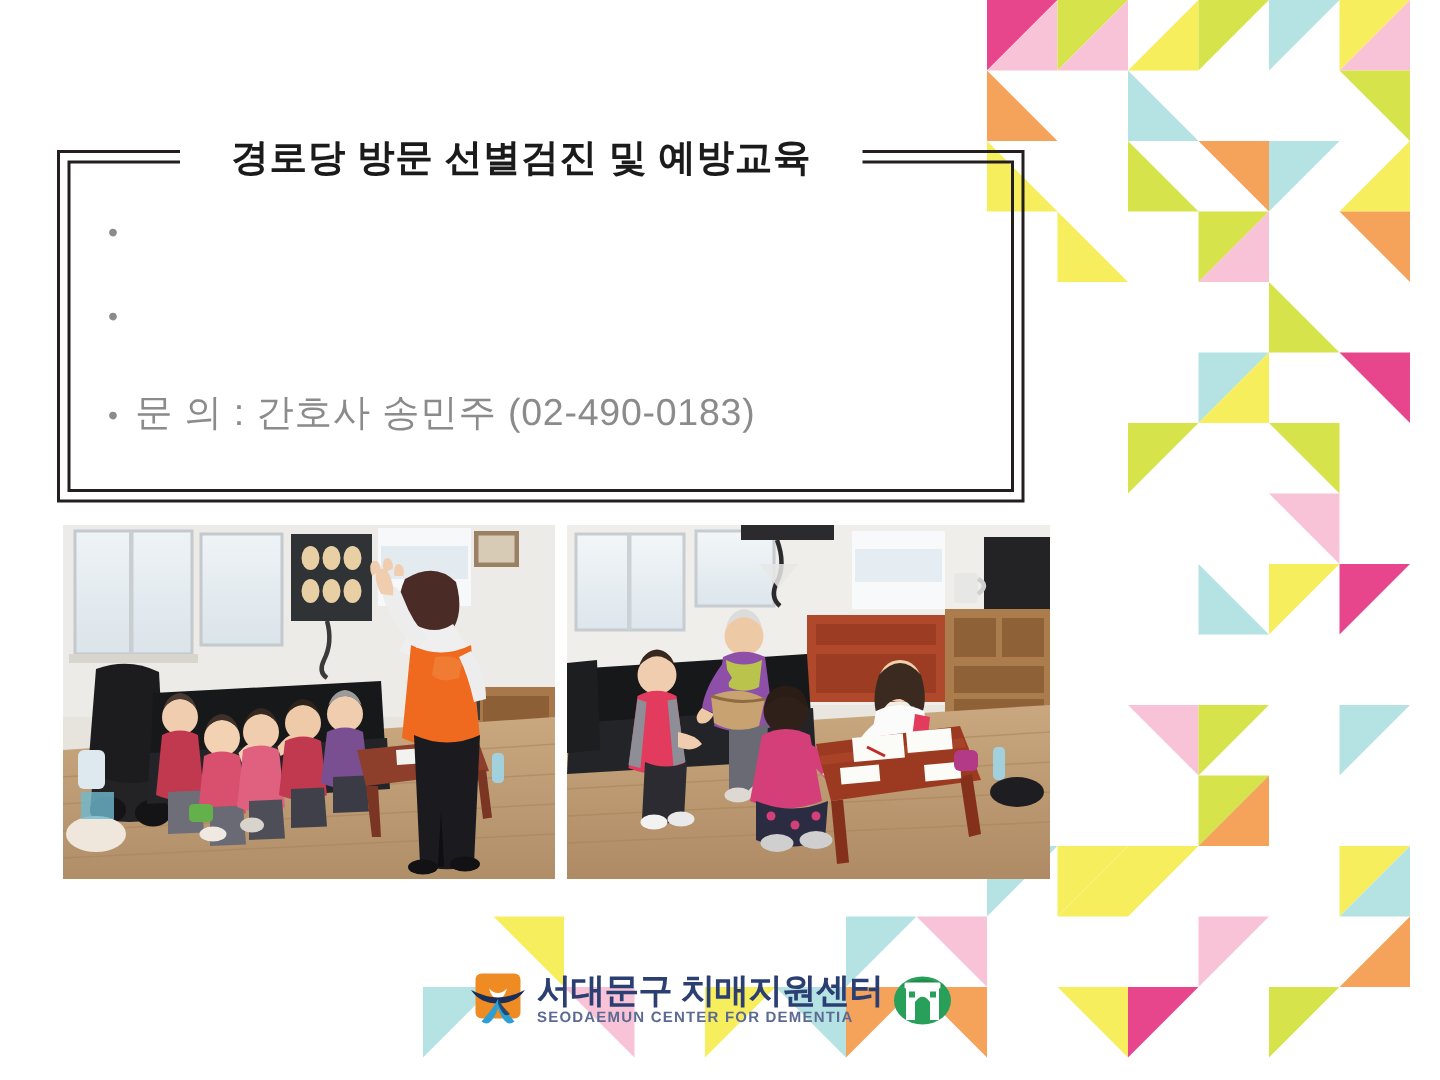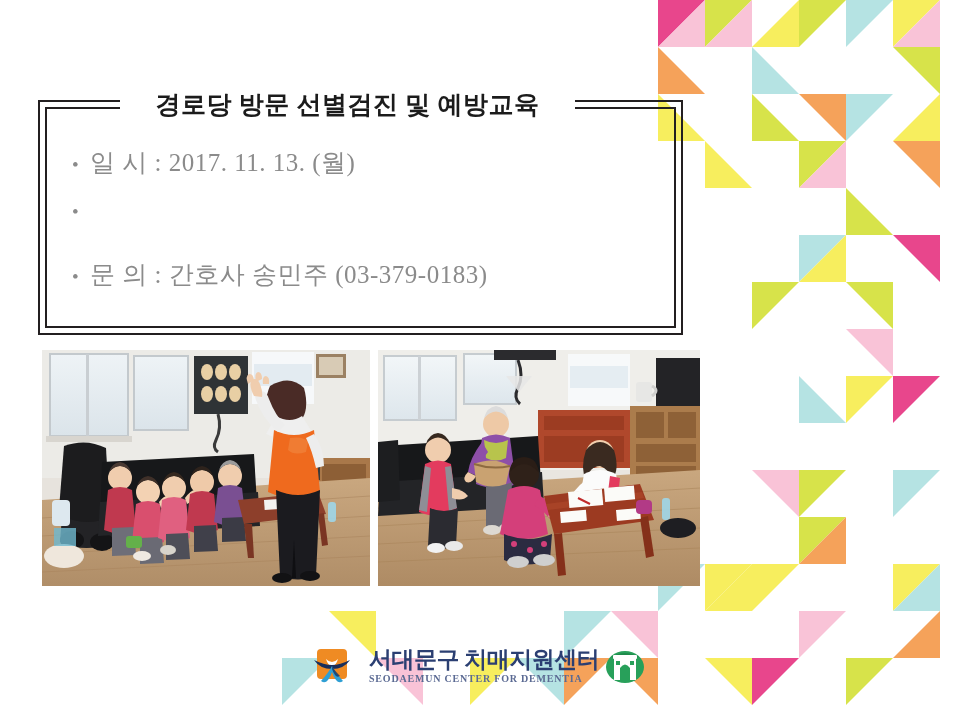--- a/index.html
+++ b/index.html
@@ -9,21 +9,20 @@
   }
   body {
     font-family: "Liberation Sans", "DejaVu Sans", sans-serif;
   }
   #slide {
     position: relative;
     width: 960px;
     height: 720px;
     background: #ffffff;
     overflow: hidden;
-    font-family: Liberation Serif, serif;
   }
 
   
   #pattern {
     position: absolute;
     left: 0;
     top: 0;
     width: 960px;
     height: 720px;
     pointer-events: none;
@@ -123,21 +122,21 @@
     left: 312px;
     top: 642px;
     width: 340px;
     height: 48px;
     z-index: 5;
     display: flex;
     align-items: center;
   }
   #logo-mark { flex: 0 0 auto; }
   #logo-wordmark {
-    margin-left: 17px;
+    margin-left: 6px;
     display: flex;
     flex-direction: column;
     justify-content: center;
   }
   #logo-title-ko {
     font-size: 23px;
     font-weight: bold;
     color: #2b3f72;
     letter-spacing: -0.5px;
     line-height: 1.05;
@@ -220,28 +219,27 @@
   <div id="info-box">
     <div id="info-box-inner"></div>
   </div>
 
   <div id="title-mask"></div>
   <div id="slide-title">경로당 방문 선별검진 및 예방교육</div>
 
   <ul id="bullet-list">
     <li>
       <span class="bullet-dot">•</span>
-      <span class="bullet-text">일 시 : 2017. 11. 13. (월)</span>
     </li>
     <li>
       <span class="bullet-dot">•</span>
     </li>
     <li>
       <span class="bullet-dot">•</span>
-      <span class="bullet-text">문 의 : 간호사 송민주 (03-379-0183)</span>
+      <span class="bullet-text">문 의 : 간호사 송민주 (02-490-0183)</span>
     </li>
   </ul>
 
   <div class="photo" id="photo-left">
     <svg viewBox="0 0 328 236" xmlns="http://www.w3.org/2000/svg" preserveAspectRatio="none">
       <defs>
         <linearGradient id="Lfloor" x1="0" y1="0" x2="0" y2="1">
           <stop offset="0%" stop-color="#c9a77f"></stop>
             <stop offset="100%" stop-color="#b08e68"></stop>
         </linearGradient>

